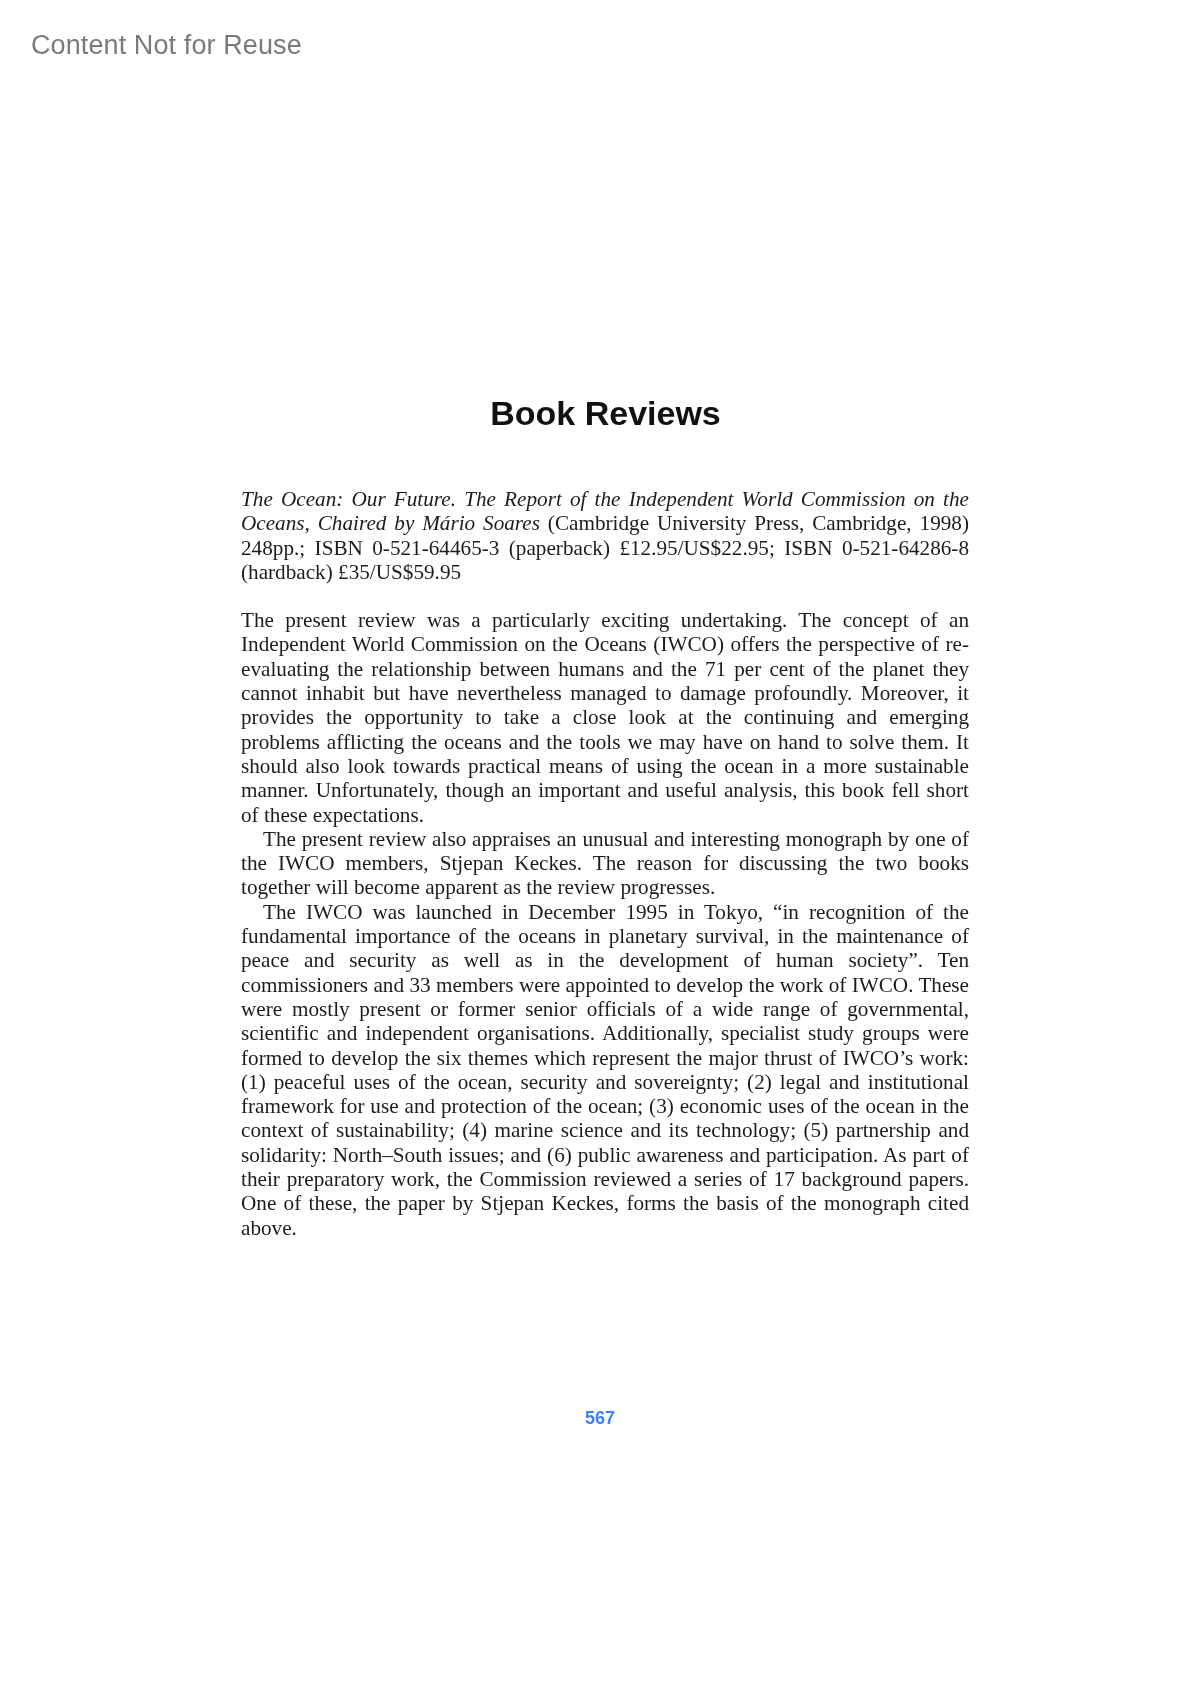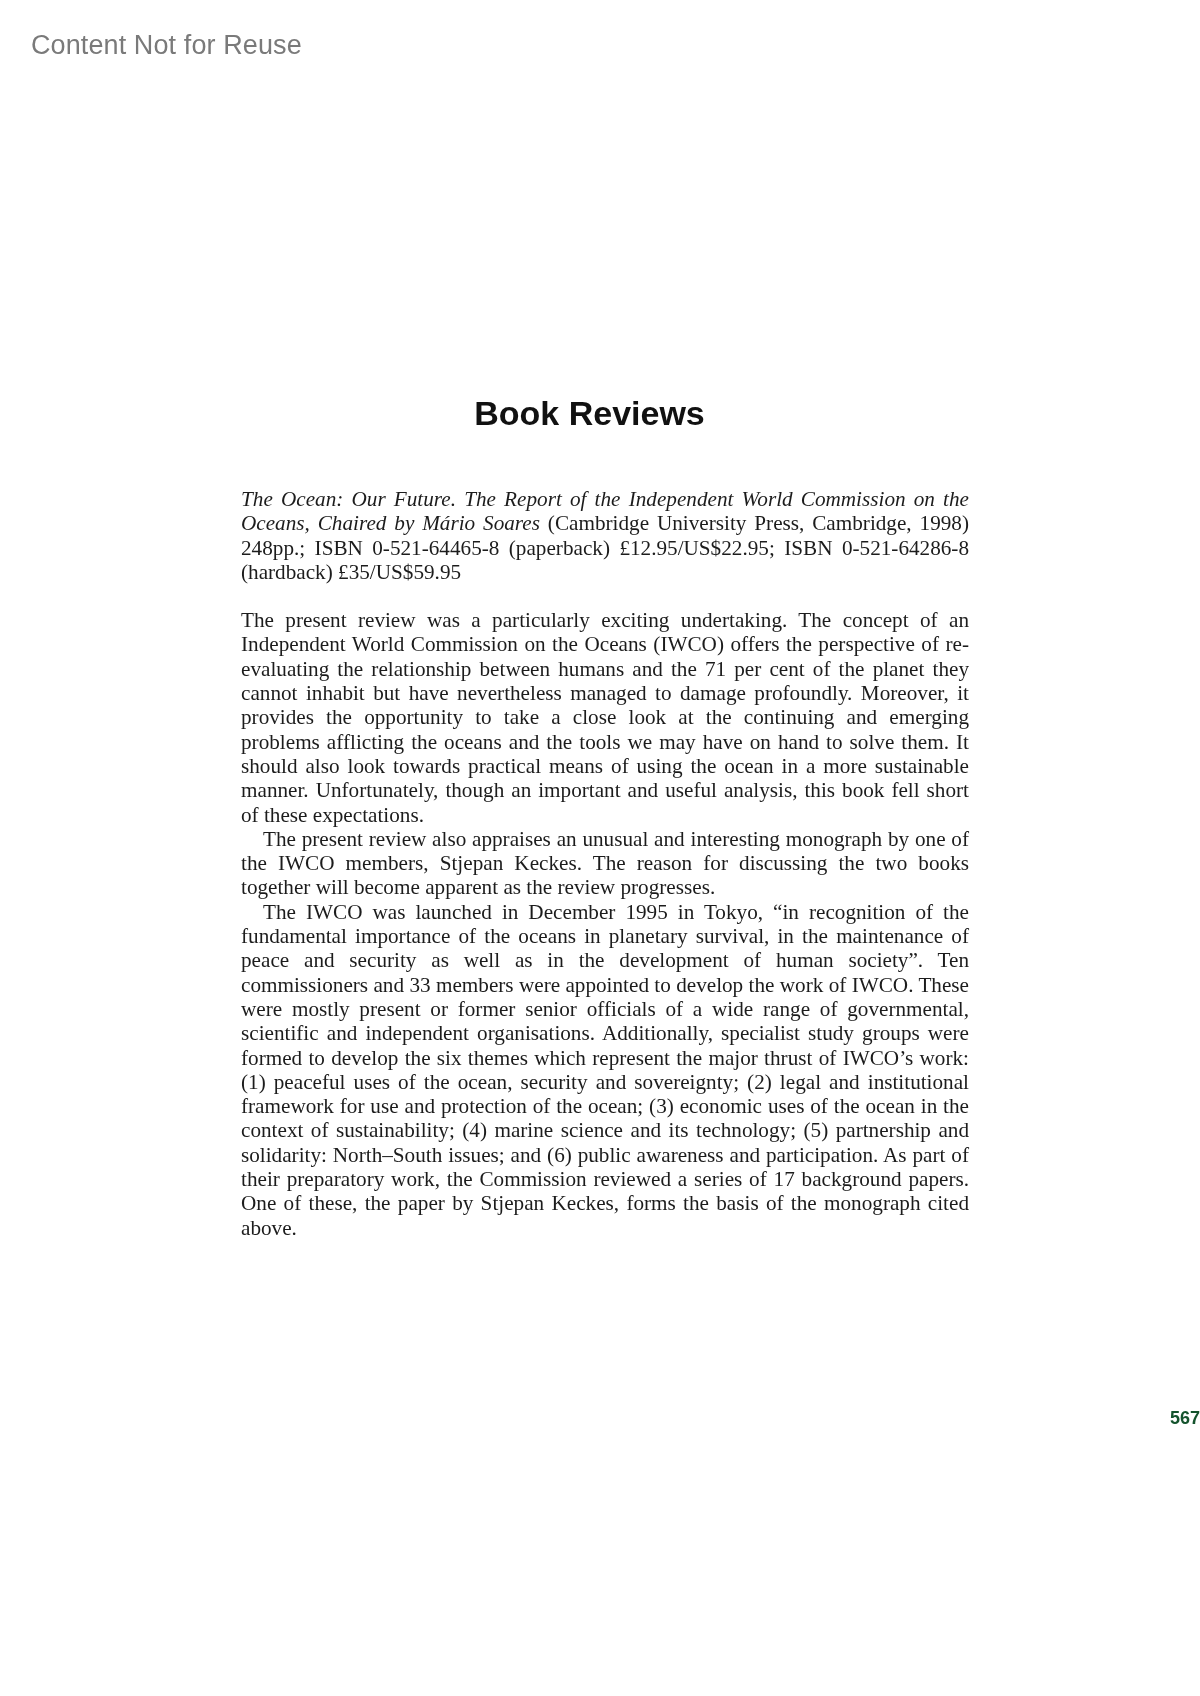--- a/index.html
+++ b/index.html
@@ -26,20 +26,21 @@
     .page-title {
       position: absolute;
       left: 0;
       width: 1179px;
       top: 394px;
       text-align: center;
       font-family: "Liberation Sans", sans-serif;
       font-weight: bold;
       font-size: 34px;
       color: #111111;
+      padding-left: 16px;
     }
     .column {
       position: absolute;
       left: 241px;
       width: 728px;
       top: 487px;
       font-family: "Liberation Serif", serif;
       font-size: 21.2px;
       line-height: 24.3px;
       color: #1c1c1c;
@@ -54,37 +55,37 @@
       text-indent: 22px;
     }
     .body-text p.first {
       text-indent: 0;
     }
     .page-number {
       position: absolute;
       left: 0;
       width: 1200px;
       top: 1408px;
-      text-align: right;
+      text-align: center;
       font-family: "Liberation Sans", sans-serif;
       font-weight: bold;
       font-size: 18px;
-      color: #14532d;
+      color: #3b82f6;
     }
   </style>
 </head>
 <body>
 
 <div class="watermark">Content Not for Reuse</div>
 
 <div class="page-title">Book Reviews</div>
 
 <div class="column">
   <div class="citation">
-    <span class="ital">The Ocean: Our Future. The Report of the Independent World Commission on the Oceans, Chaired by Mário Soares</span><span> (Cambridge University Press, Cambridge, 1998) 248pp.; ISBN 0-521-64465-8 (paperback) £12.95/US$22.95; ISBN 0-521-64286-8 (hardback) £35/US$59.95</span>
+    <span class="ital">The Ocean: Our Future. The Report of the Independent World Commission on the Oceans, Chaired by Mário Soares</span><span> (Cambridge University Press, Cambridge, 1998) 248pp.; ISBN 0-521-64465-3 (paperback) £12.95/US$22.95; ISBN 0-521-64286-8 (hardback) £35/US$59.95</span>
   </div>
   <div class="body-text">
     <p class="first">The present review was a particularly exciting undertaking. The concept of an Independent World Commission on the Oceans (IWCO) offers the perspective of re-evaluating the relationship between humans and the 71 per cent of the planet they cannot inhabit but have nevertheless managed to damage profoundly. Moreover, it provides the opportunity to take a close look at the continuing and emerging problems afflicting the oceans and the tools we may have on hand to solve them. It should also look towards practical means of using the ocean in a more sustainable manner. Unfortunately, though an important and useful analysis, this book fell short of these expectations.</p>
     <p>The present review also appraises an unusual and interesting monograph by one of the IWCO members, Stjepan Keckes. The reason for discussing the two books together will become apparent as the review progresses.</p>
     <p>The IWCO was launched in December 1995 in Tokyo, “in recognition of the fundamental importance of the oceans in planetary survival, in the maintenance of peace and security as well as in the development of human society”. Ten commissioners and 33 members were appointed to develop the work of IWCO. These were mostly present or former senior officials of a wide range of governmental, scientific and independent organisations. Additionally, specialist study groups were formed to develop the six themes which represent the major thrust of IWCO’s work: (1) peaceful uses of the ocean, security and sovereignty; (2) legal and institutional framework for use and protection of the ocean; (3) economic uses of the ocean in the context of sustainability; (4) marine science and its technology; (5) partnership and solidarity: North–South issues; and (6) public awareness and participation. As part of their preparatory work, the Commission reviewed a series of 17 background papers. One of these, the paper by Stjepan Keckes, forms the basis of the monograph cited above.</p>
   </div>
 </div>
 
 <div class="page-number">567</div>
 

